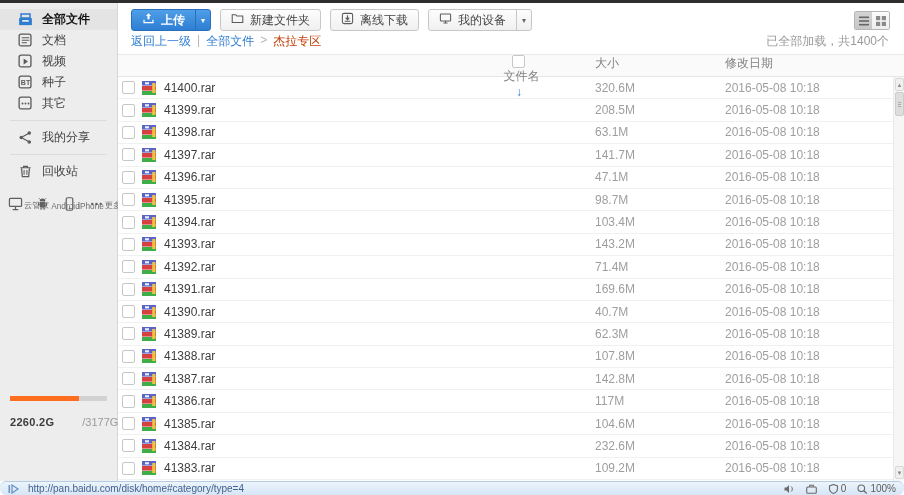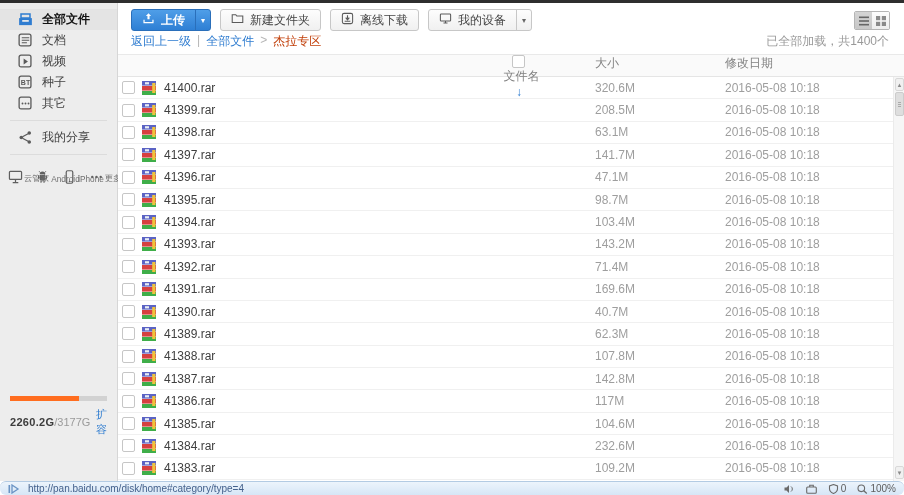--- a/index.html
+++ b/index.html
@@ -17,21 +17,21 @@
   .s-item .s-icon svg { width:15px; height:15px; }
   .s-divider { border-top:1px solid #dcdcdc; margin:6px 10px; }
   .devices { display:flex; justify-content:space-between; padding:6px 6px 0 8px; margin-top:8px; }
   .dev { display:flex; flex-direction:row; align-items:center; cursor:pointer; width:27px; }
   .dev .d-icon { height:15px; display:flex; align-items:center; justify-content:center; }
   .dev .d-icon svg { width:15px; height:14px; }
   .dev .d-label { font-size:9px; color:#6f6f6f; margin-top:3px; white-space:nowrap; transform:scale(.92); }
   .storage { position:absolute; left:10px; right:10px; bottom:44px; }
   .s-bar { height:5px; background:#d2d2d2; }
   .s-fill { height:5px; background:#ff6d1f; }
-  .s-text { margin-top:6px; font-size:11px; color:#9a9a9a; display:flex; align-items:center; }
+  .s-text { margin-top:6px; font-size:11px; color:#9a9a9a; display:flex; align-items:center;gap:28px; }
   .s-used { color:#3c3c3c; font-weight:bold; letter-spacing:.3px; }
   .s-expand { margin-left:auto; color:#2e7cd0; text-decoration:none; cursor:pointer;text-align:right; }
 
   
   .main { flex:1; position:relative; background:#fff; }
   .toolbar { height:30px; padding:6px 0 0 13px; display:flex; gap:9px; align-items:flex-start; }
   .btn { height:22px; display:inline-flex; align-items:stretch; border:1px solid #c7c7c7; border-radius:3px; background:linear-gradient(#fdfdfd,#f0f0f0); cursor:pointer; overflow:hidden; }
   .btn .b-main { display:flex; align-items:center; gap:6px; padding:0 10px; color:#444; }
   .btn .b-caret { width:15px; display:flex; align-items:center; justify-content:center; border-left:1px solid #c7c7c7; font-size:8px; color:#666; }
   .btn svg { width:13px; height:13px; }
@@ -143,20 +143,30 @@
               <svg viewBox="0 0 16 16">
                 <circle cx="12" cy="3.2" r="1.9" fill="#5a5a5a"></circle>
                 <circle cx="3.5" cy="8" r="1.9" fill="#5a5a5a"></circle>
                 <circle cx="12" cy="12.8" r="1.9" fill="#5a5a5a"></circle>
                 <path d="M4.8 7.2l6-3.2M4.8 8.8l6 3.2" stroke="#5a5a5a" stroke-width="1.3"></path>
               </svg>
             </span>
     <span class="s-label">我的分享</span>
   </div>
           <div class="s-divider"></div>
+          <div class="s-item">
+    <span class="s-icon">
+              <svg viewBox="0 0 16 16">
+                <path d="M2.5 4h11M6 4V2.5h4V4" fill="none" stroke="#5a5a5a" stroke-width="1.3"></path>
+                <path d="M3.8 4.5l.8 9h6.8l.8-9" fill="none" stroke="#5a5a5a" stroke-width="1.3"></path>
+                <path d="M6.5 6.5v5M9.5 6.5v5" stroke="#5a5a5a" stroke-width="1.1"></path>
+              </svg>
+            </span>
+    <span class="s-label">回收站</span>
+  </div>
         </nav>
       <div class="devices" id="devices">
           <span class="dev">
     <span class="d-icon">
               <svg viewBox="0 0 16 15">
                 <rect x="1.5" y="1.5" width="13" height="8.5" rx="1" fill="none" stroke="#5f5f5f" stroke-width="1.3"></rect>
                 <path d="M5 13.5h6M8 10v3.5" stroke="#5f5f5f" stroke-width="1.3"></path>
               </svg>
             </span>
     <span class="d-label">云管家</span>

